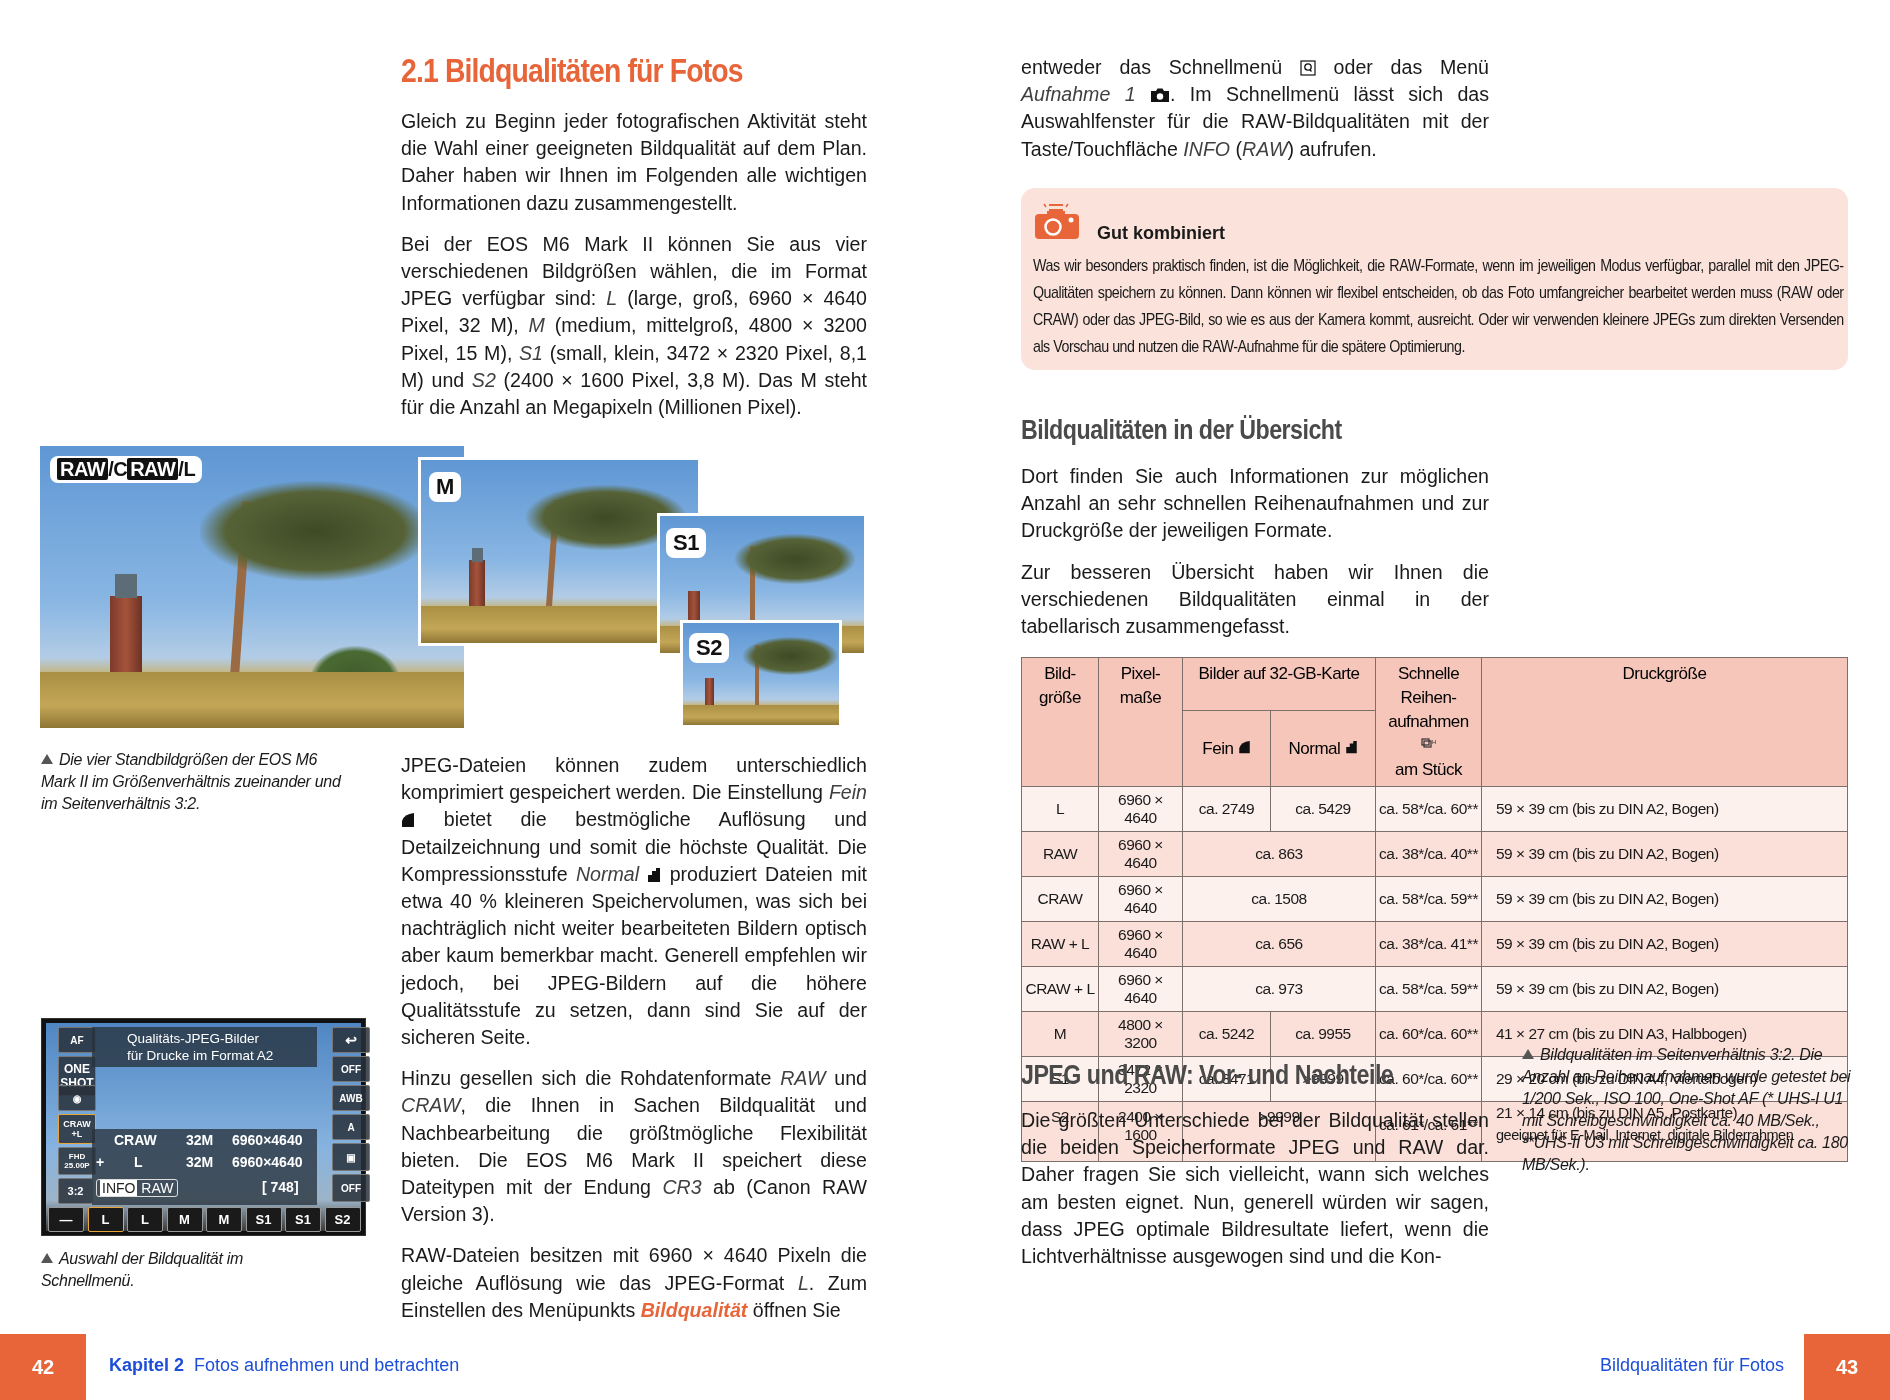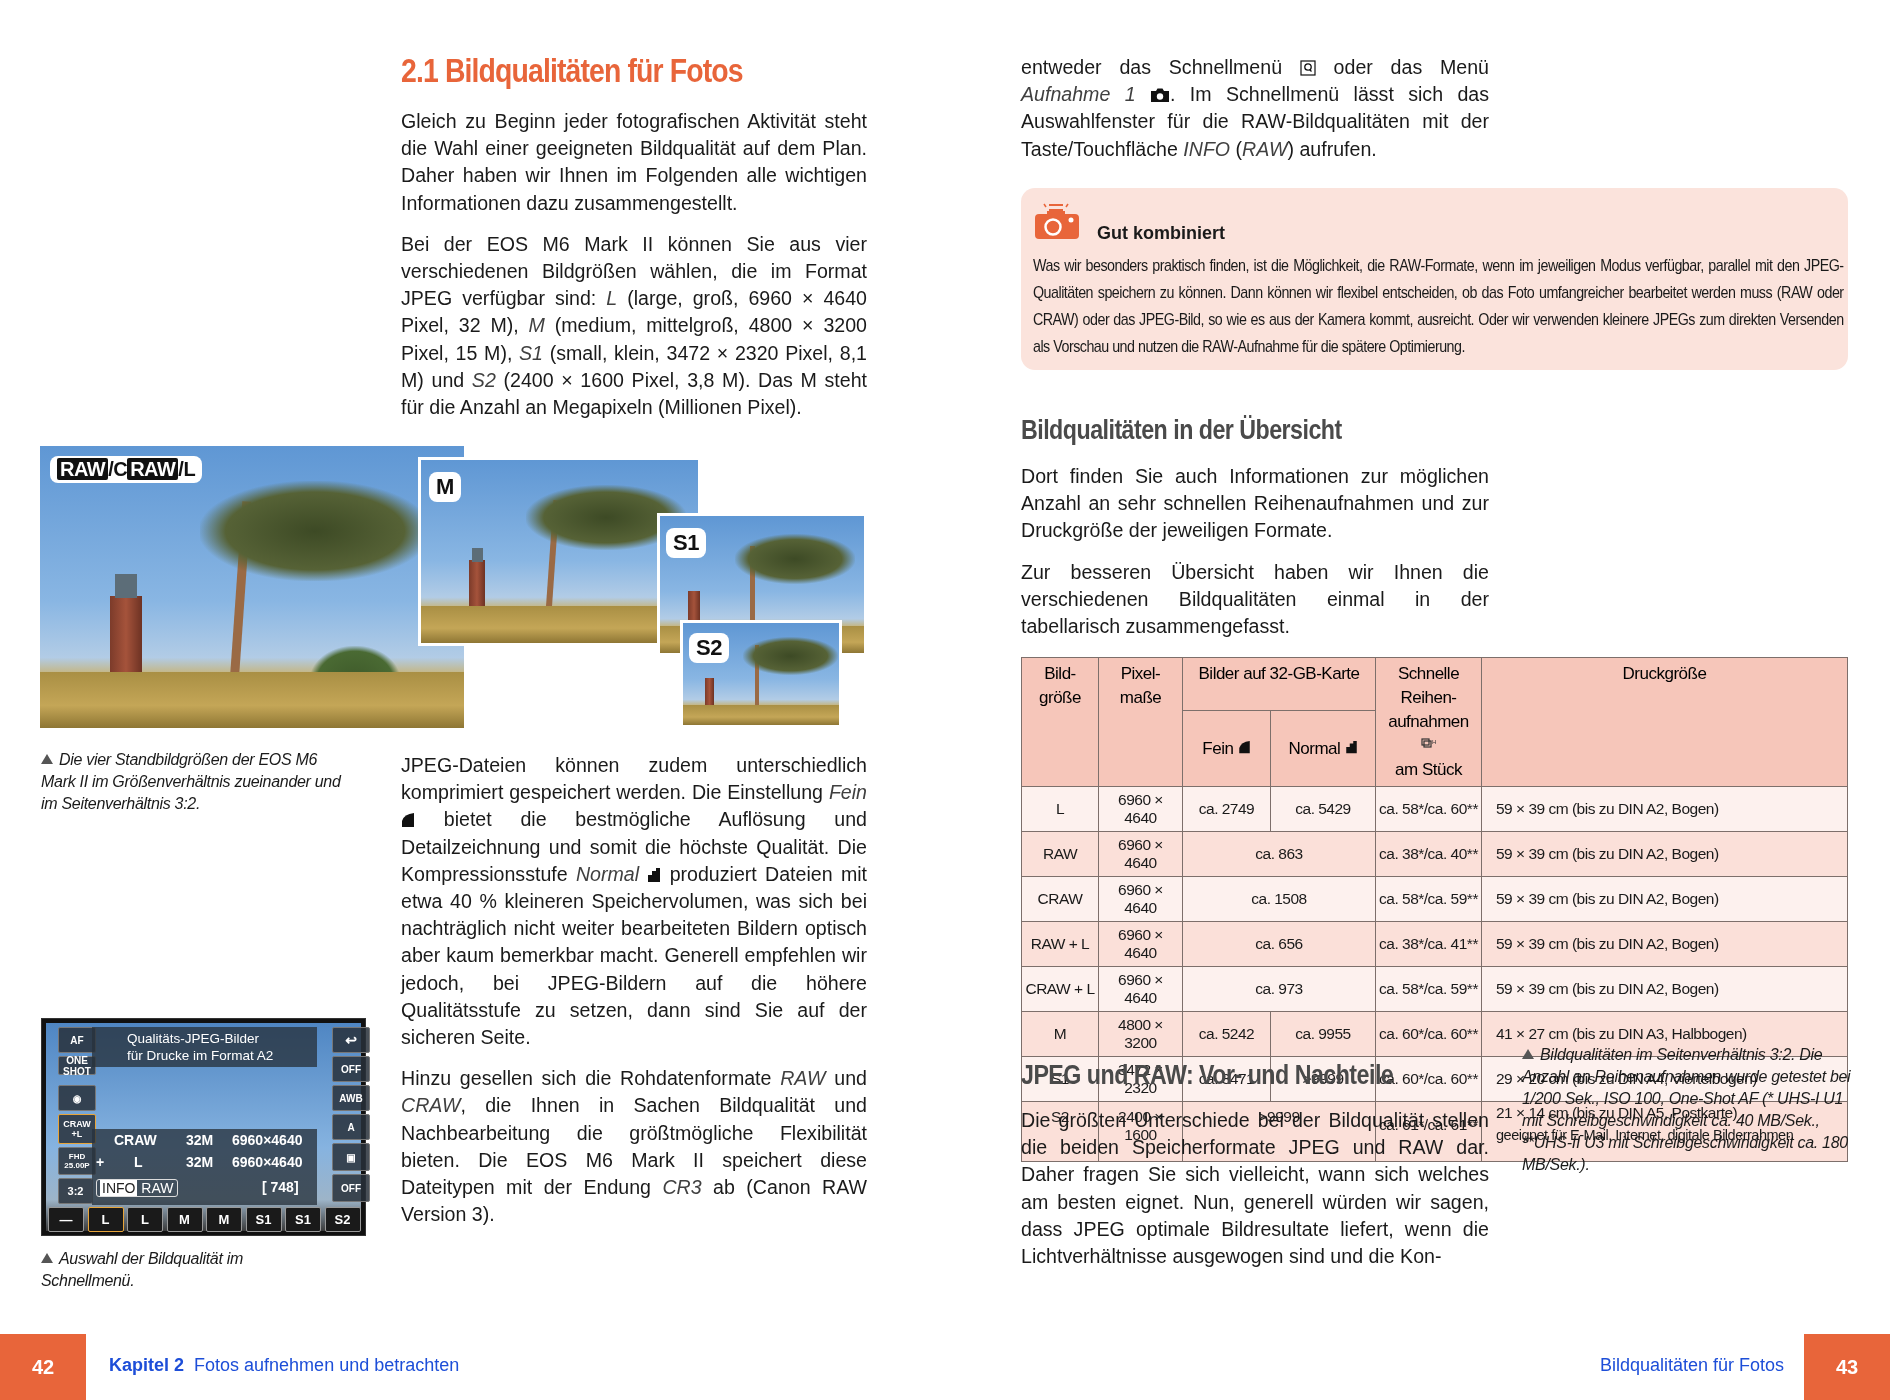--- a/index.html
+++ b/index.html
@@ -118,27 +118,30 @@
       </svg>
     <span> bietet die bestmögliche Auflösung und Detailzeichnung und somit die höchste Qualität. Die Kompressionsstufe </span><span class="orange">Normal</span>
     <svg class="inline-icon" width="14" height="16" viewBox="0 0 14 16">
         <path d="M1 15 L1 8 L5 8 L5 4 L9 4 L9 1 L13 1 L13 15 Z" fill="#111"></path>
       </svg>
     <span> produziert Dateien mit etwa 40 % kleineren Speichervolumen, was sich bei nachträglich nicht weiter bearbeiteten Bildern optisch aber kaum bemerkbar macht. Generell empfehlen wir jedoch, bei JPEG-Bildern auf die höhere Qualitätsstufe zu setzen, dann sind Sie auf der sicheren Seite.</span>
   </p>
   <p>
     <span>Hinzu gesellen sich die Rohdatenformate </span><span class="orange">RAW</span><span> und </span><span class="orange">CRAW</span><span>, die Ihnen in Sachen Bildqualität und Nachbearbeitung die größtmögliche Flexibilität bieten. Die EOS M6 Mark II speichert diese Dateitypen mit der Endung </span><span class="orange">CR3</span><span> ab (Canon RAW Version 3).</span>
   </p>
+  <p>
+    <span>RAW-Dateien besitzen mit 6960 × 4640 Pixeln die gleiche Auflösung wie das JPEG-Format </span><span class="orange">L</span><span>. Zum Einstellen des Menüpunkts </span><span class="orange-b">Bildqualität</span><span> öffnen Sie</span>
+  </p>
 </div>
 
 <div class="cam" style="left:41px; top:1018px; width:325px; height:218px;">
   <div class="cam-bg"></div>
 
   <div class="cam-btn" style="left:6px; top:8px; width:38px; height:26px;">AF</div>
-  <div class="cam-btn" style="left:6px; top:37px; width:38px; height:19px; font-size:10px;">ONE SHOT</div>
+  <div class="cam-btn" style="left:6px; top:37px; width:38px; height:40px; font-size:12px;">ONE SHOT</div>
   <div class="cam-btn" style="left:6px; top:66px; width:38px; height:26px;">◉</div>
   <div class="cam-btn sel" style="left:6px; top:95px; width:38px; height:30px; font-size:9px;">CRAW +L</div>
   <div class="cam-btn" style="left:6px; top:128px; width:38px; height:28px; font-size:8px;">FHD 25.00P</div>
   <div class="cam-btn" style="left:6px; top:159px; width:35px; height:26px; font-size:11px;">3:2</div>
 
   <div class="cam-btn" style="left:280px; top:8px; width:38px; height:26px; font-size:14px;">↩</div>
   <div class="cam-btn" style="left:280px; top:37px; width:38px; height:26px;">OFF</div>
   <div class="cam-btn" style="left:280px; top:66px; width:38px; height:26px;">AWB</div>
   <div class="cam-btn" style="left:280px; top:95px; width:38px; height:26px;">A</div>
   <div class="cam-btn" style="left:280px; top:124px; width:38px; height:28px;">▣</div>

